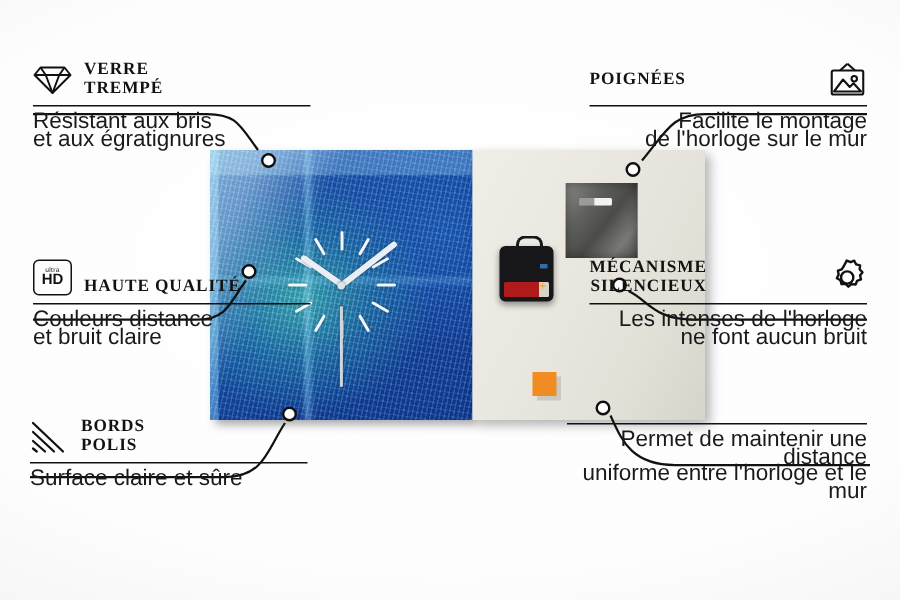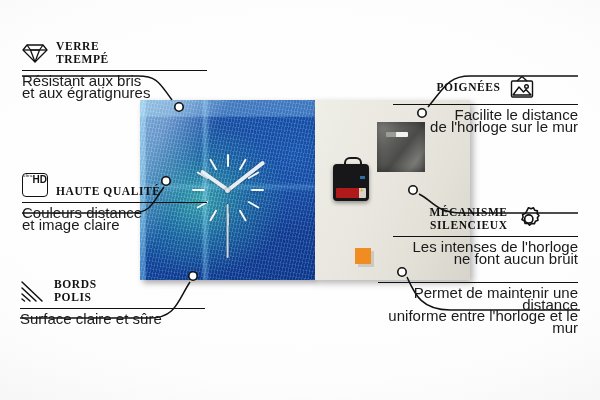--- a/index.html
+++ b/index.html
@@ -72,35 +72,35 @@
     border-bottom:none;border-radius:6px 6px 0 0;background:transparent;}
   .mech .batt{position:absolute;left:3px;bottom:3px;width:30px;height:10px;
     background:linear-gradient(90deg,#b01a1a 0 78%,#d8d3c8 78% 100%);border-radius:1px;}
   .mech .batt::after{content:"+";position:absolute;right:2px;top:-2px;font-size:8px;color:#e8a21c;font-weight:bold;}
   .mech .dot{position:absolute;right:4px;top:12px;width:5px;height:3px;background:#2e6ea8;}
   .foam{position:absolute;left:40px;top:148px;width:16px;height:16px;background:#f08c22;
     box-shadow:3px 3px 0 rgba(170,170,160,.45);}
   
   .feat{position:absolute;width:185px;}
   .feat .head{display:flex;align-items:center;gap:8px;}
-  .feat.right .head{justify-content:center;margin-top:34px;}
+  .feat.right .head{justify-content:space-between;}
   .feat .title{
     font-family:Liberation Serif, serif;font-weight:bold;font-size:11.5px;line-height:13px;
     letter-spacing:.6px;color:#121212;text-transform:uppercase;
   }
   .feat.right .title{text-align:right;}
   .rule{height:1.3px;background:#111;margin:4px 0 4px 0;}
   .feat .sub{
     font-family:Liberation Sans, sans-serif;font-size:15px;line-height:11.4px;color:#1a1a1a;
   }
   .feat.right .sub{text-align:right;}
   .ico{width:26px;height:26px;flex:0 0 26px;display:flex;align-items:center;justify-content:center;}
   .ico svg{display:block;}
   .hdbox{width:25px;height:22px;border:1.6px solid #111;border-radius:4px;display:flex;
-    align-items:flex-start;justify-content:center;line-height:1;}
+    flex-direction:column;align-items:center;justify-content:center;line-height:1;}
   .hdbox .u{font-size:4.4px;letter-spacing:.2px;font-family:"Liberation Sans",sans-serif;color:#111;}
   .hdbox .h{font-size:10px;font-weight:bold;font-family:"Liberation Sans",sans-serif;color:#111;margin-top:.5px;}
   
   .conn{position:absolute;left:0;top:0;width:600px;height:400px;pointer-events:none;}
 </style>
 </head>
 <body>
 
 <div class="stage">
 
@@ -216,21 +216,21 @@
         </span>
       </span>
       <span class="title">
         <br>
         <span>HAUTE QUALITÉ</span>
       </span>
     </div>
     <div class="rule"></div>
     <div class="sub">
       <span>Couleurs distance</span><br>
-      <span>et image claire</span>
+      <span>et bruit claire</span>
     </div>
   </div>
 
   <div class="feat left" style="left:20px;top:278px;">
     <div class="head">
       <span class="ico">
         <svg width="26" height="24" viewBox="0 0 26 24">
           <g stroke="#111" stroke-width="1.5" stroke-linecap="round">
             <path d="M2 3 L22 22"></path>
               <path d="M2 9 L16 22"></path>
@@ -262,21 +262,21 @@
             <path d="M13 1.5 L8 6"></path>
               <path d="M13 1.5 L18 6"></path>
             <circle cx="17.5" cy="11.5" r="1.8"></circle>
             <path d="M4 20 L10 12 L14.5 17 L17 14.5 L22 20 Z"></path>
           </g>
         </svg>
       </span>
     </div>
     <div class="rule"></div>
     <div class="sub">
-      <span>Facilite le distance</span><br>
+      <span>Facilite le montage</span><br>
       <span>de l'horloge sur le mur</span>
     </div>
   </div>
 
   <div class="feat right" style="left:393px;top:172px;">
     <div class="head">
       <span class="title">
         <span>MÉCANISME</span><br>
         <span>SILENCIEUX</span>
       </span>

